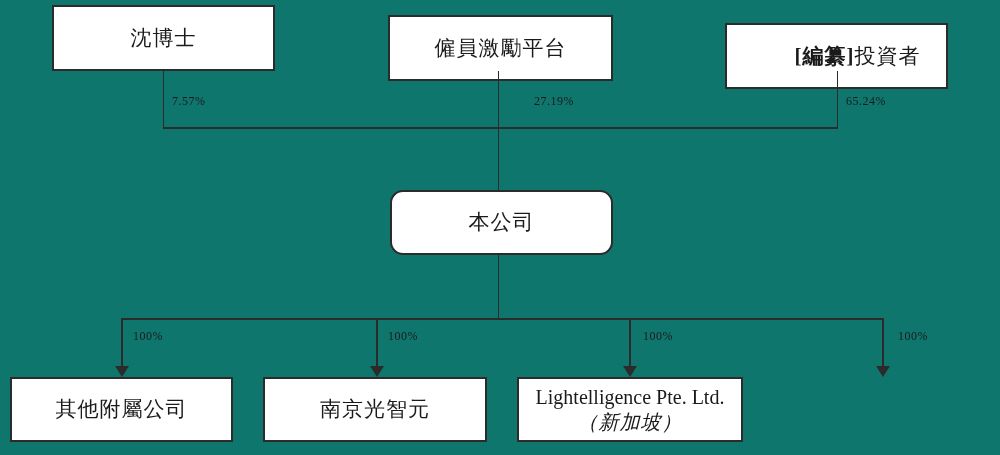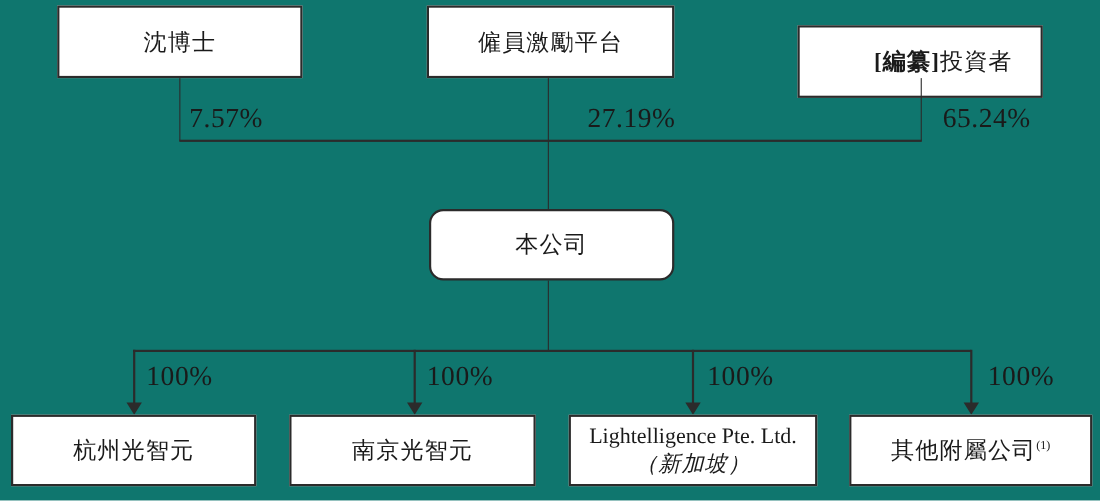--- a/index.html
+++ b/index.html
@@ -40,21 +40,21 @@
   .arrowhead {
     position: absolute;
     width: 0;
     height: 0;
     border-left: 7px solid transparent;
     border-right: 7px solid transparent;
     border-top: 11px solid #2b2b2b;
   }
   .pct {
     position: absolute;
-    font-size: 25px;
+    font-size: 12px;
     letter-spacing: 0.5px;
     white-space: nowrap;
   }
   .bold { font-weight: bold; }
   .latin-line { letter-spacing: 0; font-size: 20px; text-align: center; }
   .italic-line { font-style: italic; font-size: 20px; }
   .sup {
     font-size: 11px;
     vertical-align: super;
     letter-spacing: 0;
@@ -63,38 +63,38 @@
 </style>
 </head>
 <body>
 
 <div id="stage">
 
   <div class="node" style="left:52px; top:5px; width:223px; height:66px;">
     <span>沈博士</span>
   </div>
 
-  <div class="node" style="left:388px; top:5px; width:225px; height:66px;text-align:center;">
+  <div class="node" style="left:388px; top:15px; width:225px; height:66px;text-align:center;">
     <span>僱員激勵平台</span>
   </div>
 
   <div class="node" style="left:725px; top:23px; width:223px; height:66px;padding-left:42px;">
     <span>
       <span class="bold">[編纂]</span><span>投資者</span>
     </span>
   </div>
 
   <div class="line vline" style="left:162.5px; top:71px; height:57px;"></div>
   <div class="line vline" style="left:497.5px; top:71px; height:119px;"></div>
   <div class="line vline" style="left:836.5px; top:71px; height:57px;"></div>
   <div class="line hline" style="left:162.5px; top:127px; width:675.5px;"></div>
 
   <div class="pct" style="left:172px; top:94px;">7.57%</div>
   <div class="pct" style="left:534px; top:94px;">27.19%</div>
-  <div class="pct" style="left:846px; top:94px;margin-left:11px;">65.24%</div>
+  <div class="pct" style="left:846px; top:94px;">65.24%</div>
 
   <div class="node" style="left:390px; top:190px; width:223px; height:65px;border-radius:13px;">
     <span>本公司</span>
   </div>
 
   <div class="line vline" style="left:497.5px; top:255px; height:64px;"></div>
   <div class="line hline" style="left:121px; top:318px; width:762px;"></div>
 
   <div class="line vline" style="left:121px; top:318px; height:49px;"></div>
   <div class="arrowhead" style="left:115px; top:366px;"></div>
@@ -107,31 +107,26 @@
 
   <div class="line vline" style="left:882px; top:318px; height:49px;"></div>
   <div class="arrowhead" style="left:876px; top:366px;"></div>
 
   <div class="pct" style="left:133px; top:329px;">100%</div>
   <div class="pct" style="left:388px; top:329px;">100%</div>
   <div class="pct" style="left:643px; top:329px;">100%</div>
   <div class="pct" style="left:898px; top:329px;">100%</div>
 
   <div class="node" style="left:10px; top:377px; width:223px; height:65px;">
-    <span>杭州光智元</span>
+    <span>其他附屬公司</span>
   </div>
 
   <div class="node" style="left:263px; top:377px; width:224px; height:65px;">
     <span>南京光智元</span>
   </div>
 
   <div class="node" style="left:517px; top:377px; width:226px; height:65px;">
     <span class="latin-line">Lightelligence Pte. Ltd.</span>
     <span class="italic-line">（新加坡）</span>
   </div>
 
-  <div class="node" style="left:772px; top:377px; width:221px; height:65px;">
-    <span>
-      <span>其他附屬公司</span><span class="sup">(1)</span>
-    </span>
-  </div>
 
 </div>
 
 </body></html>

